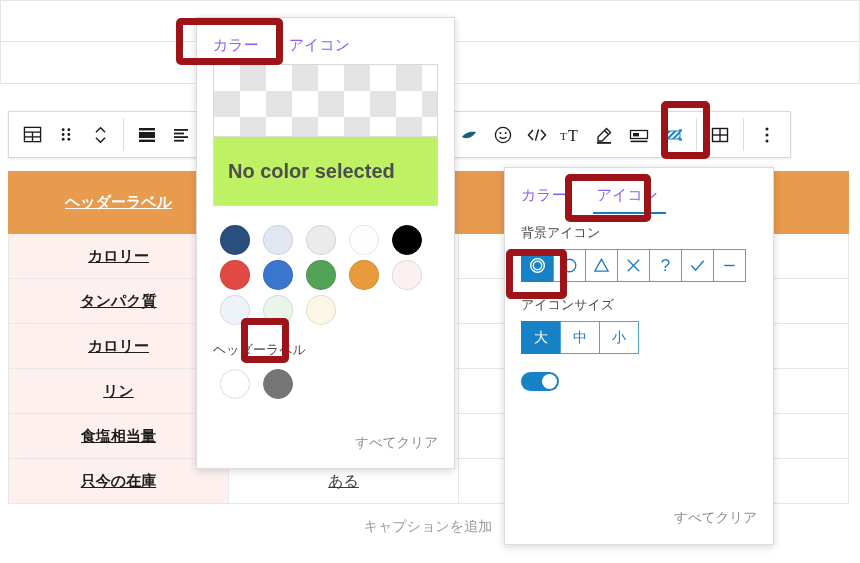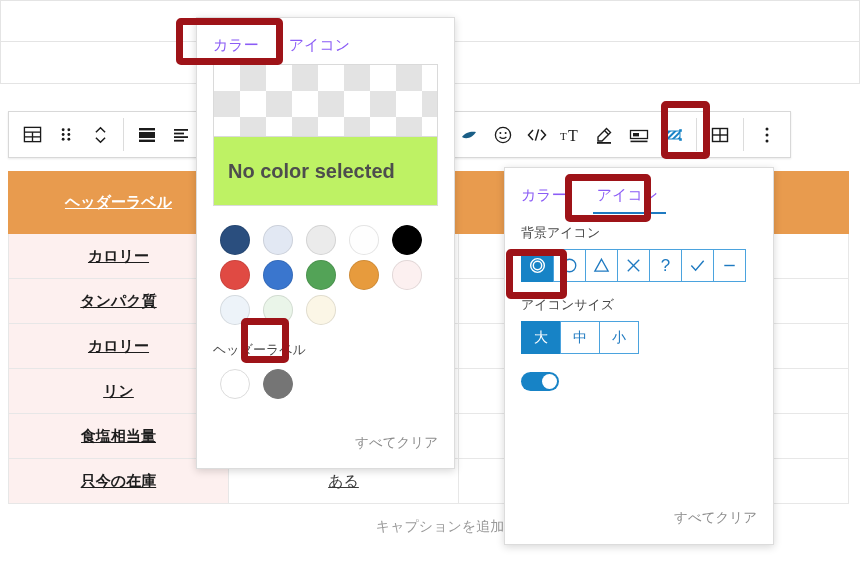--- a/index.html
+++ b/index.html
@@ -54,21 +54,21 @@
   .dtable tbody td.rowhead {
     background: #FDF0EF; font-weight: bold; color: #1d1d1d;
   }
   .dtable tbody td { background: #ffffff; color: #3b3b3b; }
   .col-a { width: 220px; }
   .col-b { width: 230px; }
   .col-c { width: 200px; }
   .col-d { width: 190px; }
 
   .caption {
-    position: absolute; left: 20px; top: 518px; width: 840px;
+    position: absolute; left: 8px; top: 518px; width: 840px;
     text-align: center; color: #9a9a9a; font-size: 14px;
   }
 
   
   .popover {
     position: absolute; background: #ffffff;
     border: 1px solid #dcdcdc;
     box-shadow: 0 2px 8px rgba(0,0,0,.16);
     z-index: 20;
   }

